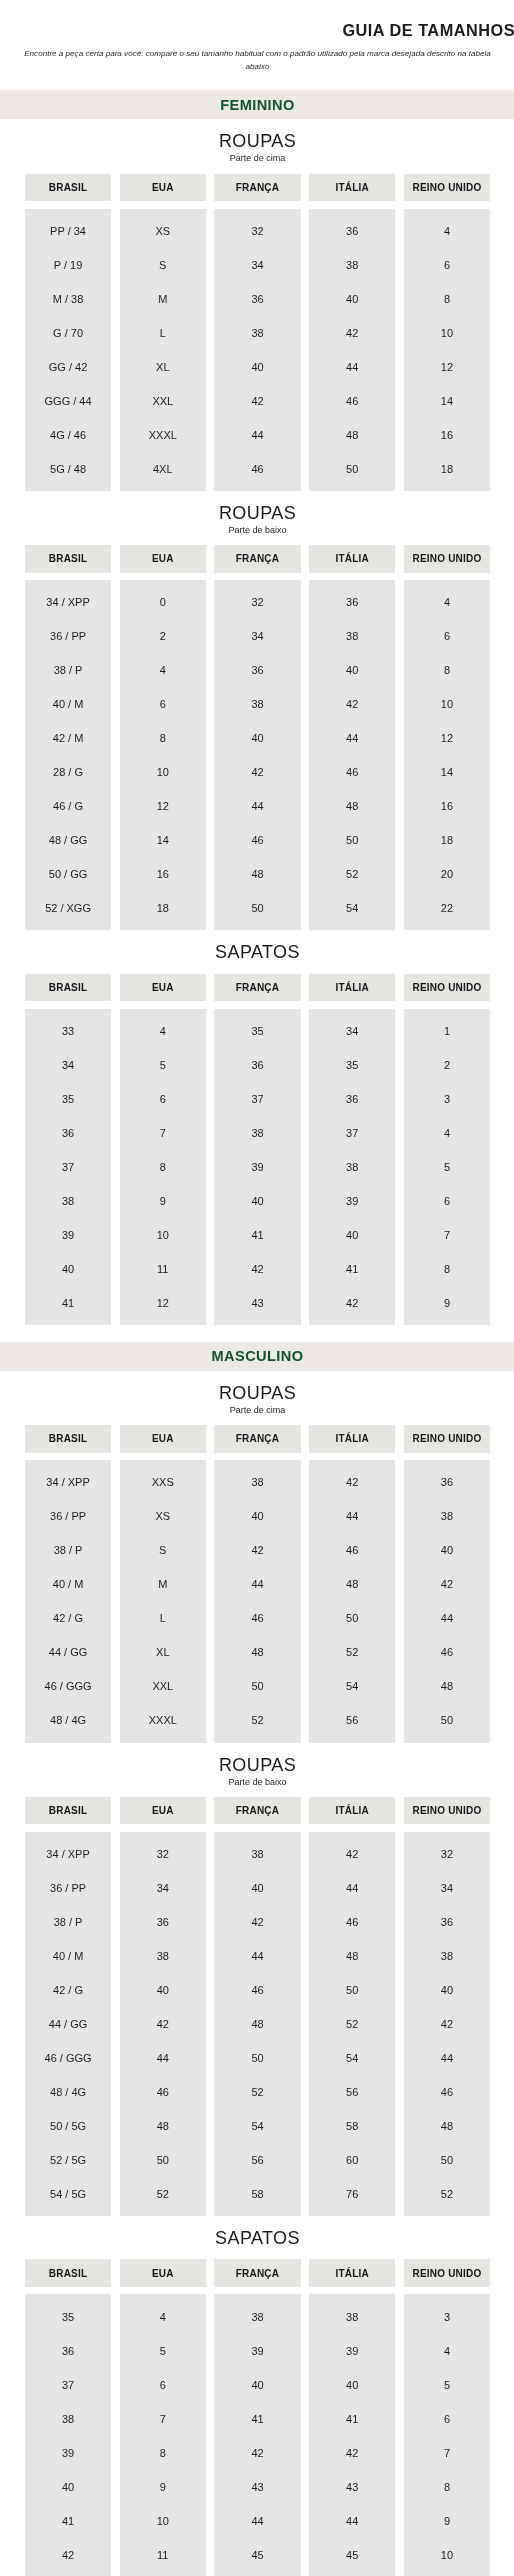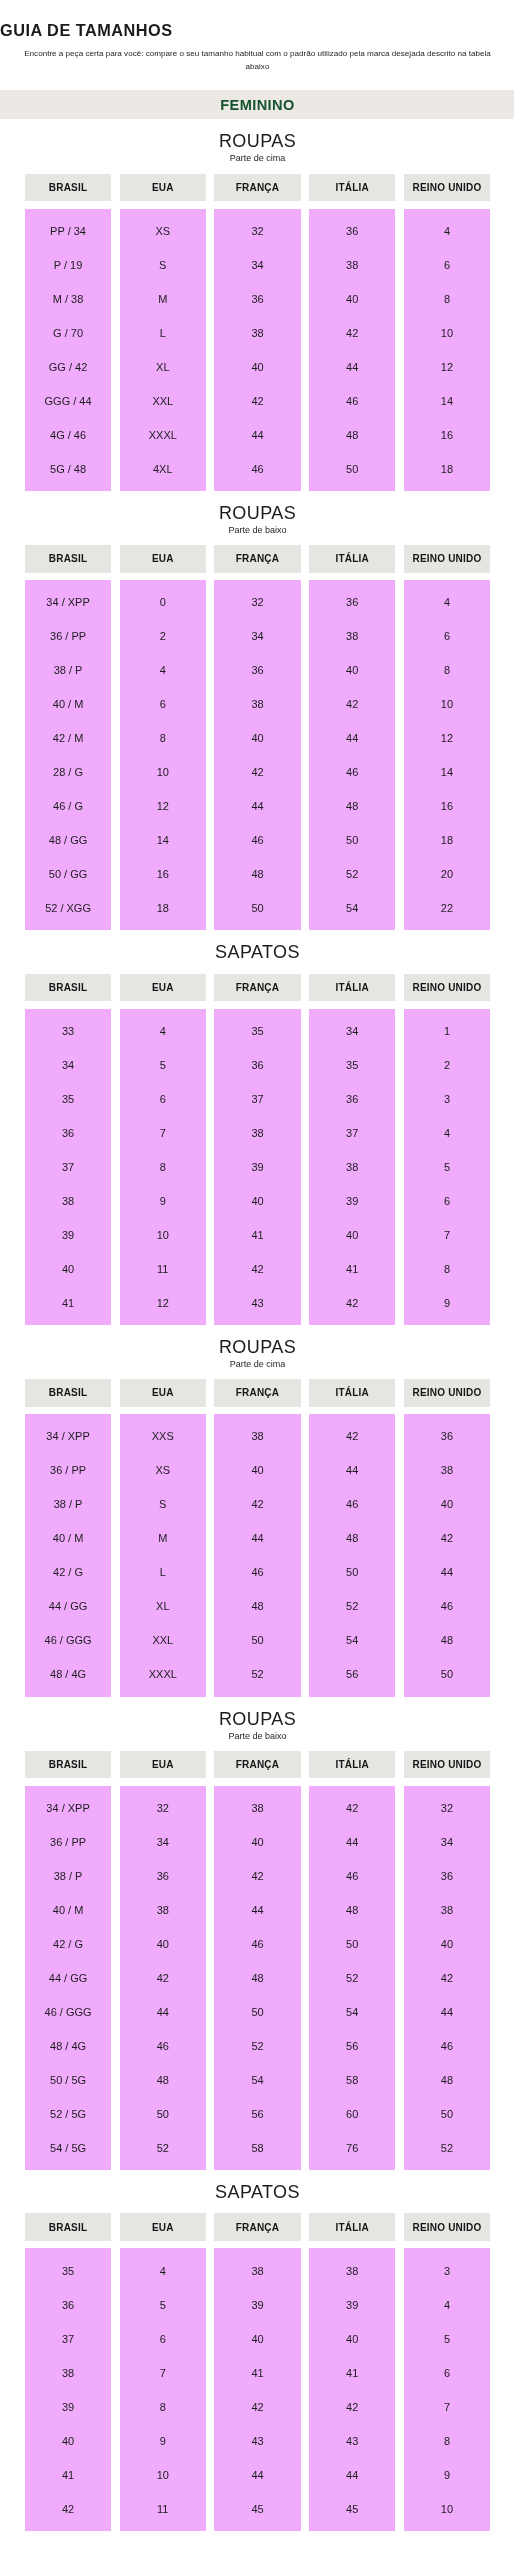--- a/index.html
+++ b/index.html
@@ -5,33 +5,34 @@
   * { margin:0; padding:0; box-sizing:border-box; }
   html,body { background:#ffffff; }
   body {
     width:515px;
     min-height:2576px;
     font-family:"Liberation Sans", sans-serif;
     color:#1b1b1b;
     -webkit-font-smoothing:antialiased;
   }
   .page-title {
-    text-align:left;
+    text-align:right;
     padding-top:20.6px;
     font-size:16.3px;
     font-weight:700;
     letter-spacing:0.5px;
   }
   .page-subtitle {
     width:467px;
     margin:8.6px auto 0;
     text-align:center;
     font-size:8.1px;
     line-height:1.55;
     color:#1f1f1f;
+    font-style:italic;
   }
   .section-band {
     margin-top:17px;
     height:29px;
     background:#ece8e3;
     display:flex;
     align-items:center;
     justify-content:center;
     font-size:14.6px;
     font-weight:800;
@@ -65,21 +66,21 @@
     align-items:center;
     justify-content:center;
     font-weight:700;
     font-size:10px;
     letter-spacing:0.2px;
     white-space:nowrap;
     margin-bottom:7.7px;
     color:#161616;
   }
   .col-body {
-    background:#f0abfc;
+    background:#e5e5e5;
     padding:5.1px 0;
   }
   .cell {
     height:34px;
     display:flex;
     align-items:center;
     justify-content:center;
     font-size:11px;
     white-space:nowrap;
     color:#1c1c1c;
@@ -313,20 +314,21 @@
               <div class="cell">4</div>
               <div class="cell">5</div>
               <div class="cell">6</div>
               <div class="cell">7</div>
               <div class="cell">8</div>
               <div class="cell">9</div>
             </div>
           </div>
         </div>
       </div>
+      <div class="section-band">MASCULINO</div>
       <div class="table-block">
         <div class="table-title">ROUPAS</div>
         <div class="table-subtitle">Parte de cima</div>
         <div class="size-table">
           <div class="col">
             <div class="col-header">BRASIL</div>
             <div class="col-body">
               <div class="cell">34 / XPP</div>
               <div class="cell">36 / PP</div>
               <div class="cell">38 / P</div>

